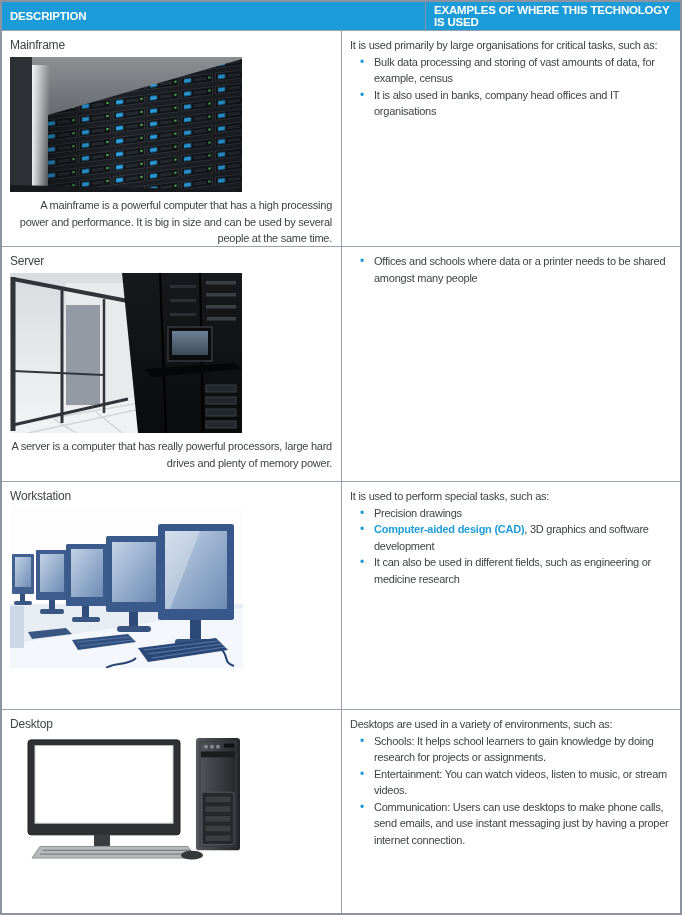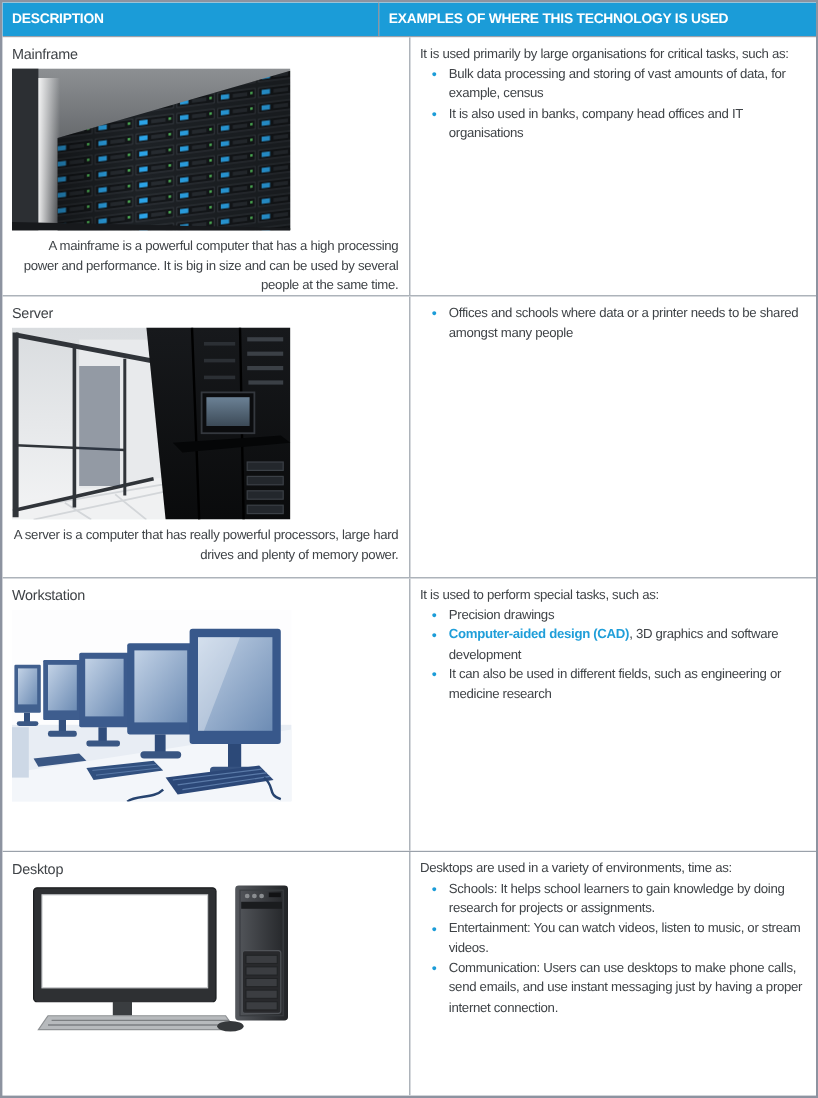--- a/index.html
+++ b/index.html
@@ -11,21 +11,21 @@
     background: #ffffff;
     overflow: hidden;
   }
   .hdr { display: flex; height: 28px; }
   .hdr-cell {
     background: #1b9cd8; color: #ffffff;
     display: flex; align-items: center;
     font-size: 11.5px; font-weight: bold; letter-spacing: -0.2px;
     padding-left: 8px;
   }
-  .hdr-left { width: 314px; border-right: 1px solid #8d93a0; }
+  .hdr-left { width: 424px; border-right: 1px solid #8d93a0; }
   .hdr-right { flex: 1; }
   .row { display: flex; border-top: 1px solid #9aa1aa; overflow: hidden; }
   .r1 { height: 216px; } .r2 { height: 235px; } .r3 { height: 228px; } .r4 { height: 204px; }
   .cell { padding: 6px 9px 0 8px; overflow: hidden; }
   .cell-left { width: 340px; border-right: 1px solid #9aa1aa; }
   .cell-right { flex: 1; }
   .row-title { font-size: 12px; color: #3f4347; line-height: 16px; letter-spacing: -0.2px; }
   .img-wrap { margin-top: 4px; line-height: 0; }
   .desc, .intro, .btext {
     font-size: 11px; color: #3f4347; line-height: 16.5px; letter-spacing: -0.25px;
@@ -270,21 +270,21 @@
               <rect x="185" y="72" width="26" height="7"></rect>
             <rect x="185" y="82" width="26" height="7"></rect>
               <rect x="185" y="92" width="26" height="7"></rect>
             <rect x="185" y="102" width="26" height="7"></rect>
           </g>
           <ellipse cx="172" cy="123" rx="11" ry="4.5" fill="#35383b"></ellipse>
         </svg>
       </div>
     </div>
     <div class="cell cell-right">
-      <div class="intro"><span>Desktops are used in a variety of environments, time as:</span></div>
+      <div class="intro"><span>Desktops are used in a variety of environments, such as:</span></div>
       <div>
           <div class="bullet">
             <span class="dot">•</span>
             <div class="btext"><span>Schools: It helps school learners to gain knowledge by doing research for projects or assignments.</span></div>
           </div>
           <div class="bullet">
             <span class="dot">•</span>
             <div class="btext"><span>Entertainment: You can watch videos, listen to music, or stream videos.</span></div>
           </div>
           <div class="bullet">

